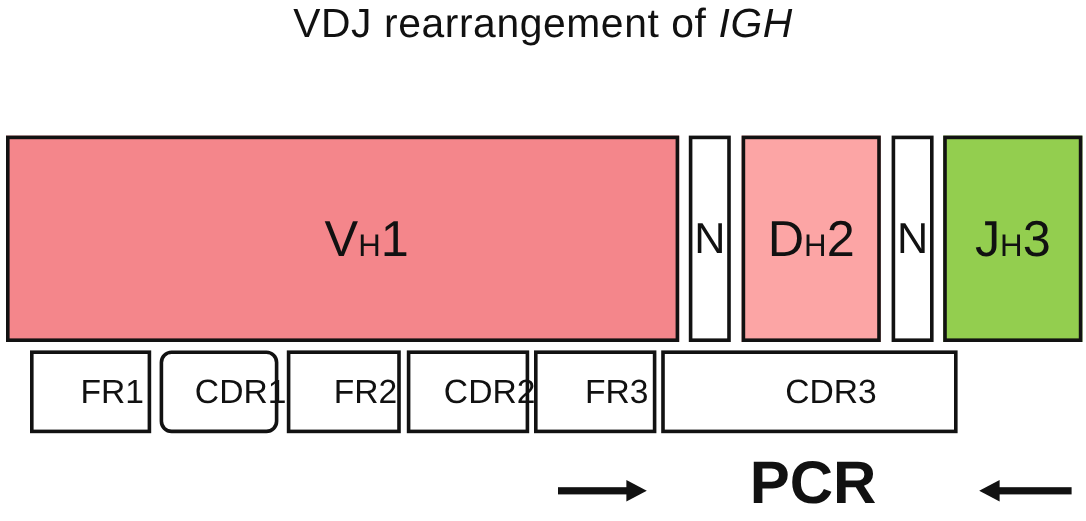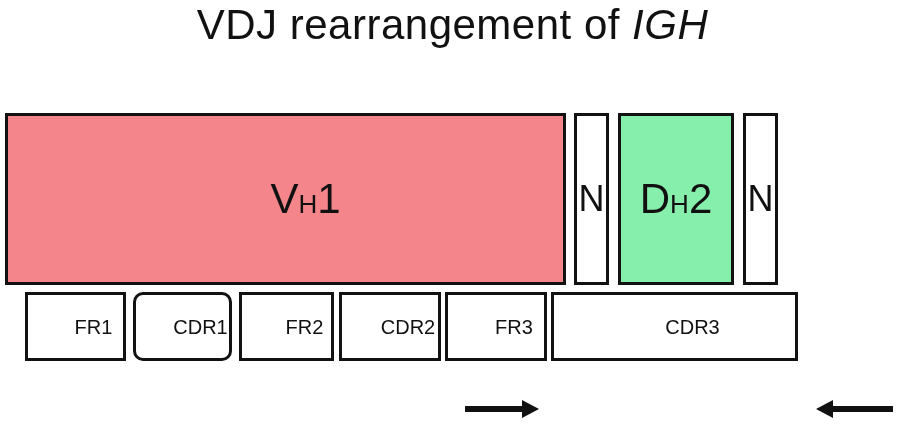--- a/index.html
+++ b/index.html
@@ -16,21 +16,21 @@
     background: #ffffff;
     overflow: hidden;
   }
   
   .title {
     position: absolute;
     top: 1px;
     left: 0;
     right: 0;
     text-align: center;
-    font-size: 42px;
+    font-size: 34px;
     letter-spacing: 0.5px;
     white-space: nowrap;
   }
   .title .gene-symbol { font-style: italic; }
 
   
   .box {
     position: absolute;
     box-sizing: border-box;
     border: 3px solid #121212;
@@ -54,21 +54,21 @@
 
   
   .region-box { top: 292px; height: 69px; }
   .box-fr1  { left: 25px;  width: 101px; }
   .box-cdr1 { left: 133px; width: 99px; border-radius: 10px; }
   .box-fr2  { left: 239px; width: 95px; }
   .box-cdr2 { left: 339px; width: 102px; }
   .box-fr3  { left: 445px; width: 102px; }
   .box-cdr3 { left: 551px; width: 247px; }
   .box-fr4  { left: 803px; width: 99px; }
-  .region-label { font-size: 20px; line-height: 1; margin-left: 36px; }
+  .region-label { font-size: 28px; line-height: 1; margin-left: 36px; }
 
   
   .pcr-label {
     position: absolute;
     top: 377px;
     left: 610px;
     width: 135px;
     text-align: center;
     font-size: 50px;
     font-weight: bold;
@@ -114,28 +114,31 @@
   </div>
 
   <div class="box gene-box box-v" style="background-color: rgb(244, 134, 139); padding-left: 40px;">
     <span class="gene-label"><span>V</span><span class="sub">H</span><span>1</span></span>
   </div>
 
   <div class="box gene-box box-n1" style="background-color: rgb(255, 255, 255);">
     <span class="n-label">N</span>
   </div>
 
-  <div class="box gene-box box-d" style="background-color: #86efac;">
+  <div class="box gene-box box-d" style="background-color: #fca5a5;">
     <span class="gene-label"><span>D</span><span class="sub">H</span><span>2</span></span>
   </div>
 
   <div class="box gene-box box-n2" style="background-color: rgb(255, 255, 255);">
     <span class="n-label">N</span>
   </div>
 
+  <div class="box gene-box box-j" style="background-color: rgb(147, 206, 79);">
+    <span class="gene-label"><span>J</span><span class="sub">H</span><span>3</span></span>
+  </div>
 
   <div class="box region-box box-fr1">
     <span class="region-label">FR1</span>
   </div>
   <div class="box region-box box-cdr1">
     <span class="region-label">CDR1</span>
   </div>
   <div class="box region-box box-fr2">
     <span class="region-label">FR2</span>
   </div>
@@ -147,19 +150,20 @@
   </div>
   <div class="box region-box box-cdr3">
     <span class="region-label">CDR3</span>
   </div>
 
   <div class="arrow arrow-right">
     <div class="bar"></div>
     <div class="head"></div>
   </div>
 
+  <div class="pcr-label">PCR</div>
 
   <div class="arrow arrow-left">
     <div class="bar"></div>
     <div class="head"></div>
   </div>
 
 </div>
 
 </body></html>

